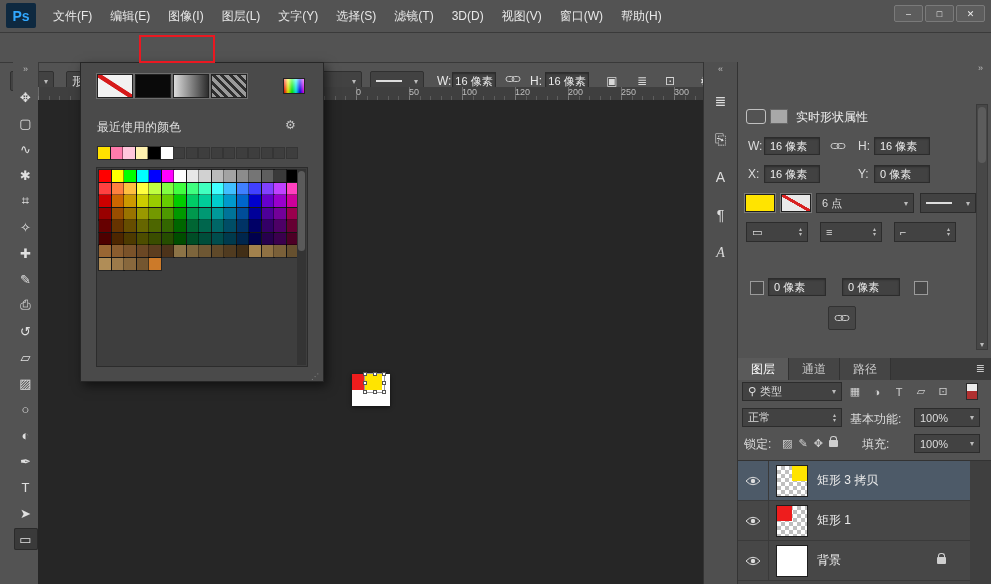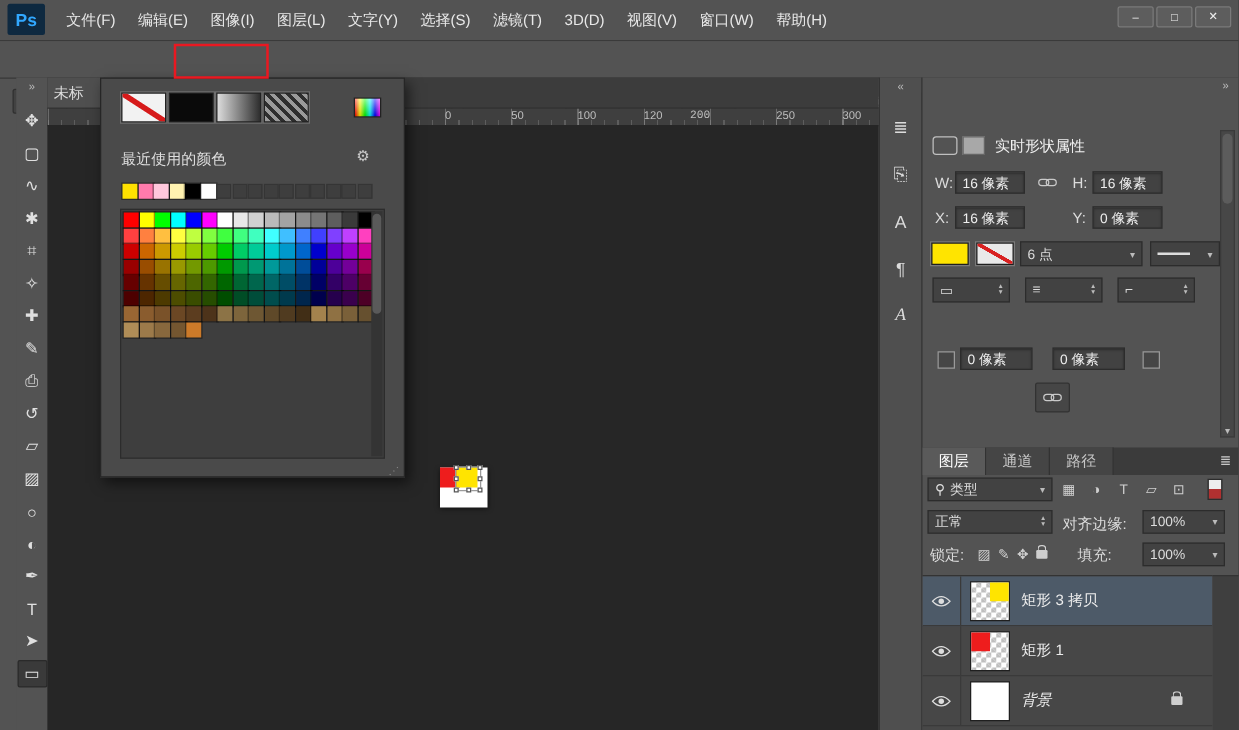--- a/index.html
+++ b/index.html
@@ -172,21 +172,21 @@
   .eyecell{width:30px;height:100%;border-right:1px solid #3a3a3a;display:flex;align-items:center;justify-content:center;flex:none;}
   .lthumb{position:relative;width:30px;height:30px;margin-left:8px;box-shadow:0 0 0 1px #1f1f1f;flex:none;}
   .checker{background-color:#fff;
            background-image:linear-gradient(45deg,#bfbfbf 25%,transparent 25%,transparent 75%,#bfbfbf 75%),
                             linear-gradient(45deg,#bfbfbf 25%,transparent 25%,transparent 75%,#bfbfbf 75%);
            background-size:8px 8px;background-position:0 0,4px 4px;}
   .white{background:#fff;}
   .q{position:absolute;top:0;width:15px;height:15px;}
   .yq{right:0;} .rq{left:0;}
   .lname{margin-left:10px;font-size:12px;color:#ececec;white-space:nowrap;}
-  .lname.it{font-style:italic;}
+  .lname.it{}
   .lockicon{display:inline-block;width:9px;height:7px;background:#cfcfcf;border-radius:1px;position:relative;}
   .lockicon::before{content:"";position:absolute;left:1px;top:-4px;width:5px;height:4px;border:1.5px solid #cfcfcf;border-bottom:none;border-radius:3px 3px 0 0;}
   .rowlock{position:absolute;right:24px;top:16px;}
 </style>
 </head>
 <body>
 
 <div id="app">
 
   <div id="menubar">
@@ -277,30 +277,27 @@
         <div class="tool">▨</div>
         <div class="tool">○</div>
         <div class="tool">◐</div>
         <div class="tool">✒</div>
         <div class="tool">T</div>
         <div class="tool">➤</div>
         <div class="tool selected">▭</div>
       </div>
   </div>
 
-  <div id="tabbar">
-    <div id="doctab">未标</div>
-  </div>
   <div id="ruler">
       <div id="rulermarks">
         <span class="rmark" style="left: 318px;">0</span>
         <span class="rmark" style="left: 371px;">50</span>
         <span class="rmark" style="left: 424px;">100</span>
         <span class="rmark" style="left: 477px;">120</span>
-        <span class="rmark" style="left: 514px; font-family: Liberation Mono, monospace;">200</span>
+        <span class="rmark" style="left: 530px;">200</span>
         <span class="rmark" style="left: 583px;">250</span>
         <span class="rmark" style="left: 636px;">300</span>
       </div>
     </div>
   <div id="canvas">
     <div id="docview">
       <div id="redrect" style="background-color: rgb(238, 29, 29);"></div>
       <div id="yellowrect" style="background-color: rgb(255, 228, 0);"></div>
       <div id="selbox">
         <span class="handle h-tl"></span>
@@ -600,21 +597,21 @@
     </div>
 
     <div id="blendrow">
       <div class="pselect" id="blendselect">
         <span>正常</span>
         <span class="dd">
             <i>▴</i>
             <i>▾</i>
           </span>
       </div>
-      <span id="opacitylabel">对齐边缘:</span>
+      <span id="opacitylabel">基本功能:</span>
       <div class="pselect" id="opacityselect">
         <span>100%</span>
           <span class="caret">▾</span>
       </div>
     </div>
 
     <div id="lockrow">
       <span id="locklabel">锁定:</span>
       <div id="lockicons">
           <span class="licon">▨</span>

